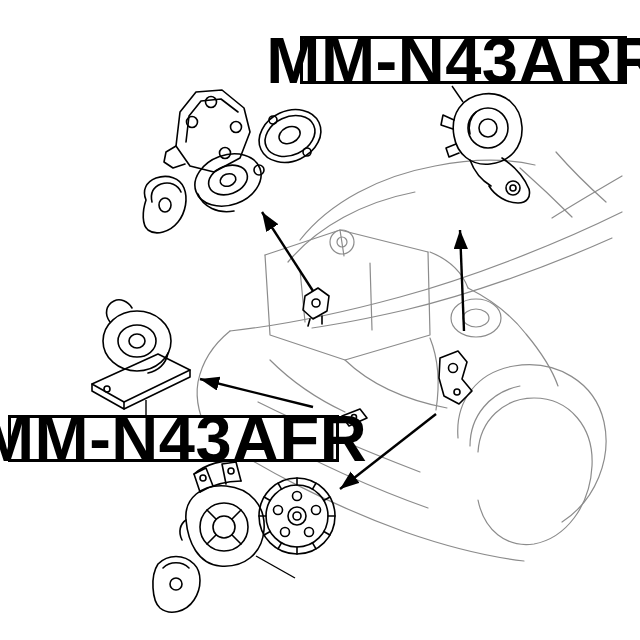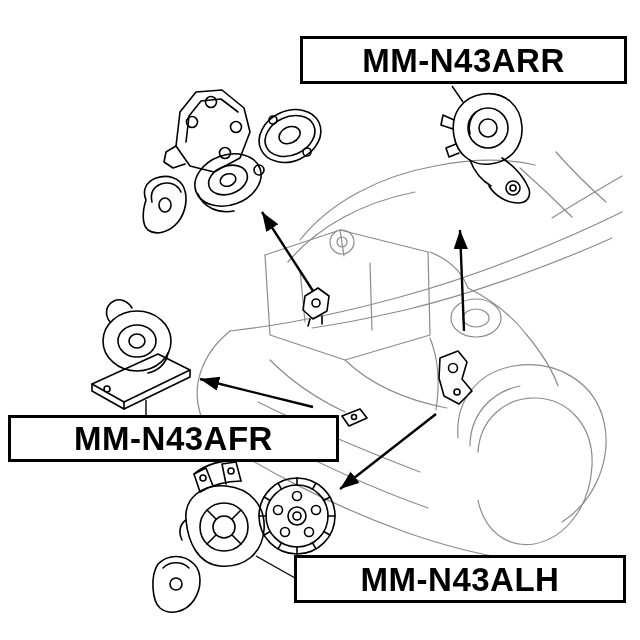--- a/index.html
+++ b/index.html
@@ -10,21 +10,21 @@
   .ink { stroke: var(--line, #000000); fill: none; stroke-width: 1.6; stroke-linecap: round; stroke-linejoin: round; }
   .arrow { stroke: var(--line, #000000); fill: none; stroke-width: 2.4; }
   .connector { stroke: var(--line, #000000); fill: none; stroke-width: 1.4; }
   .label-box {
     position: absolute;
     display: flex; align-items: center; justify-content: center;
     background: #ffffff;
     border: 3px solid var(--line, #000000);
     color: var(--line, #000000);
     font-weight: bold;
-    font-size: 33px;
+    font-size: 65px;
     letter-spacing: 0.5px;
     white-space: nowrap;
     line-height: 1;
   }
 </style>
 </head>
 <body>
 
 <div class="stage">
 
@@ -181,15 +181,14 @@
       <line class="connector" x1="452" y1="86" x2="463" y2="102"></line>
       <line class="connector" x1="146" y1="416" x2="146" y2="400"></line>
       <line class="connector" x1="295" y1="578" x2="256" y2="556"></line>
     </g>
   </svg>
 
   <div class="label-box" style="left:300px; top:36px; width:327px; height:48px">MM-N43ARR</div>
 
   <div class="label-box" style="left:8px; top:415px; width:331px; height:47px">MM-N43AFR</div>
 
-  <div class="label-box" style="left:294px; top:555px; width:332px; height:48px">MM-N43ALH</div>
 
 </div>
 
 </body></html>

